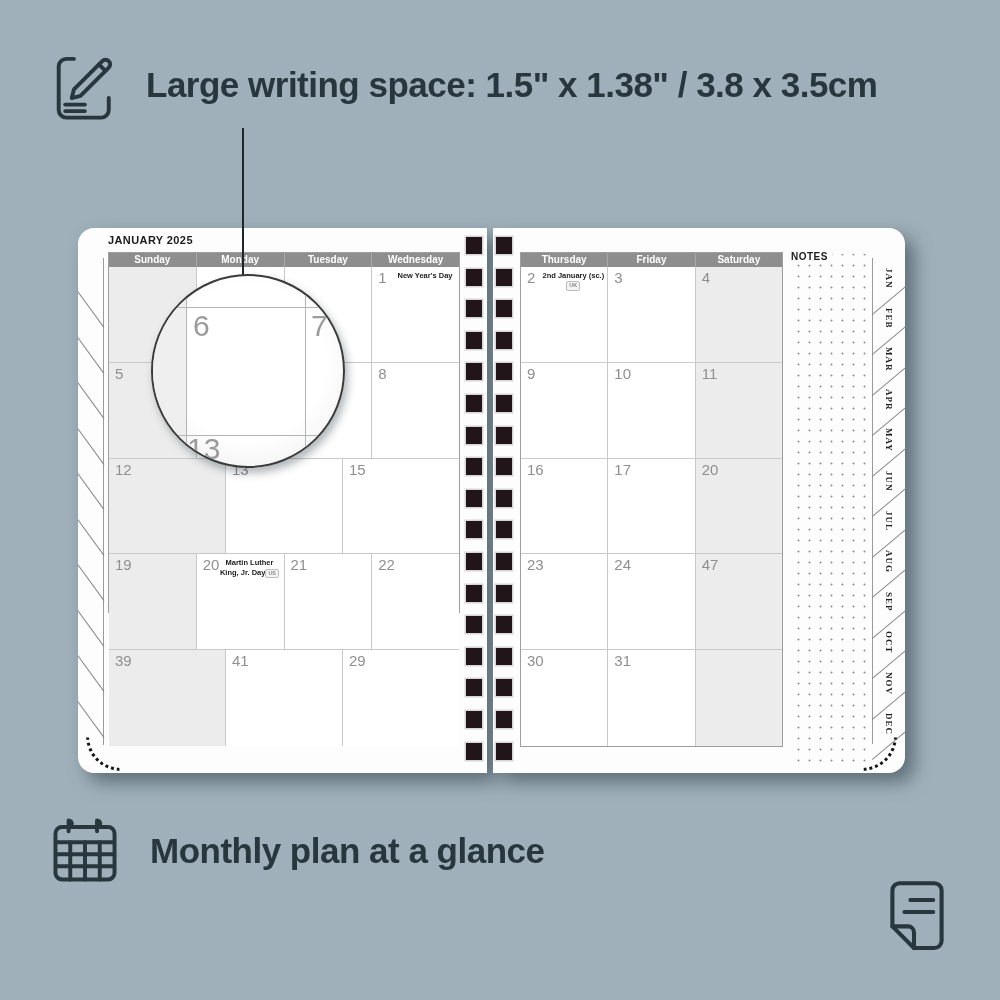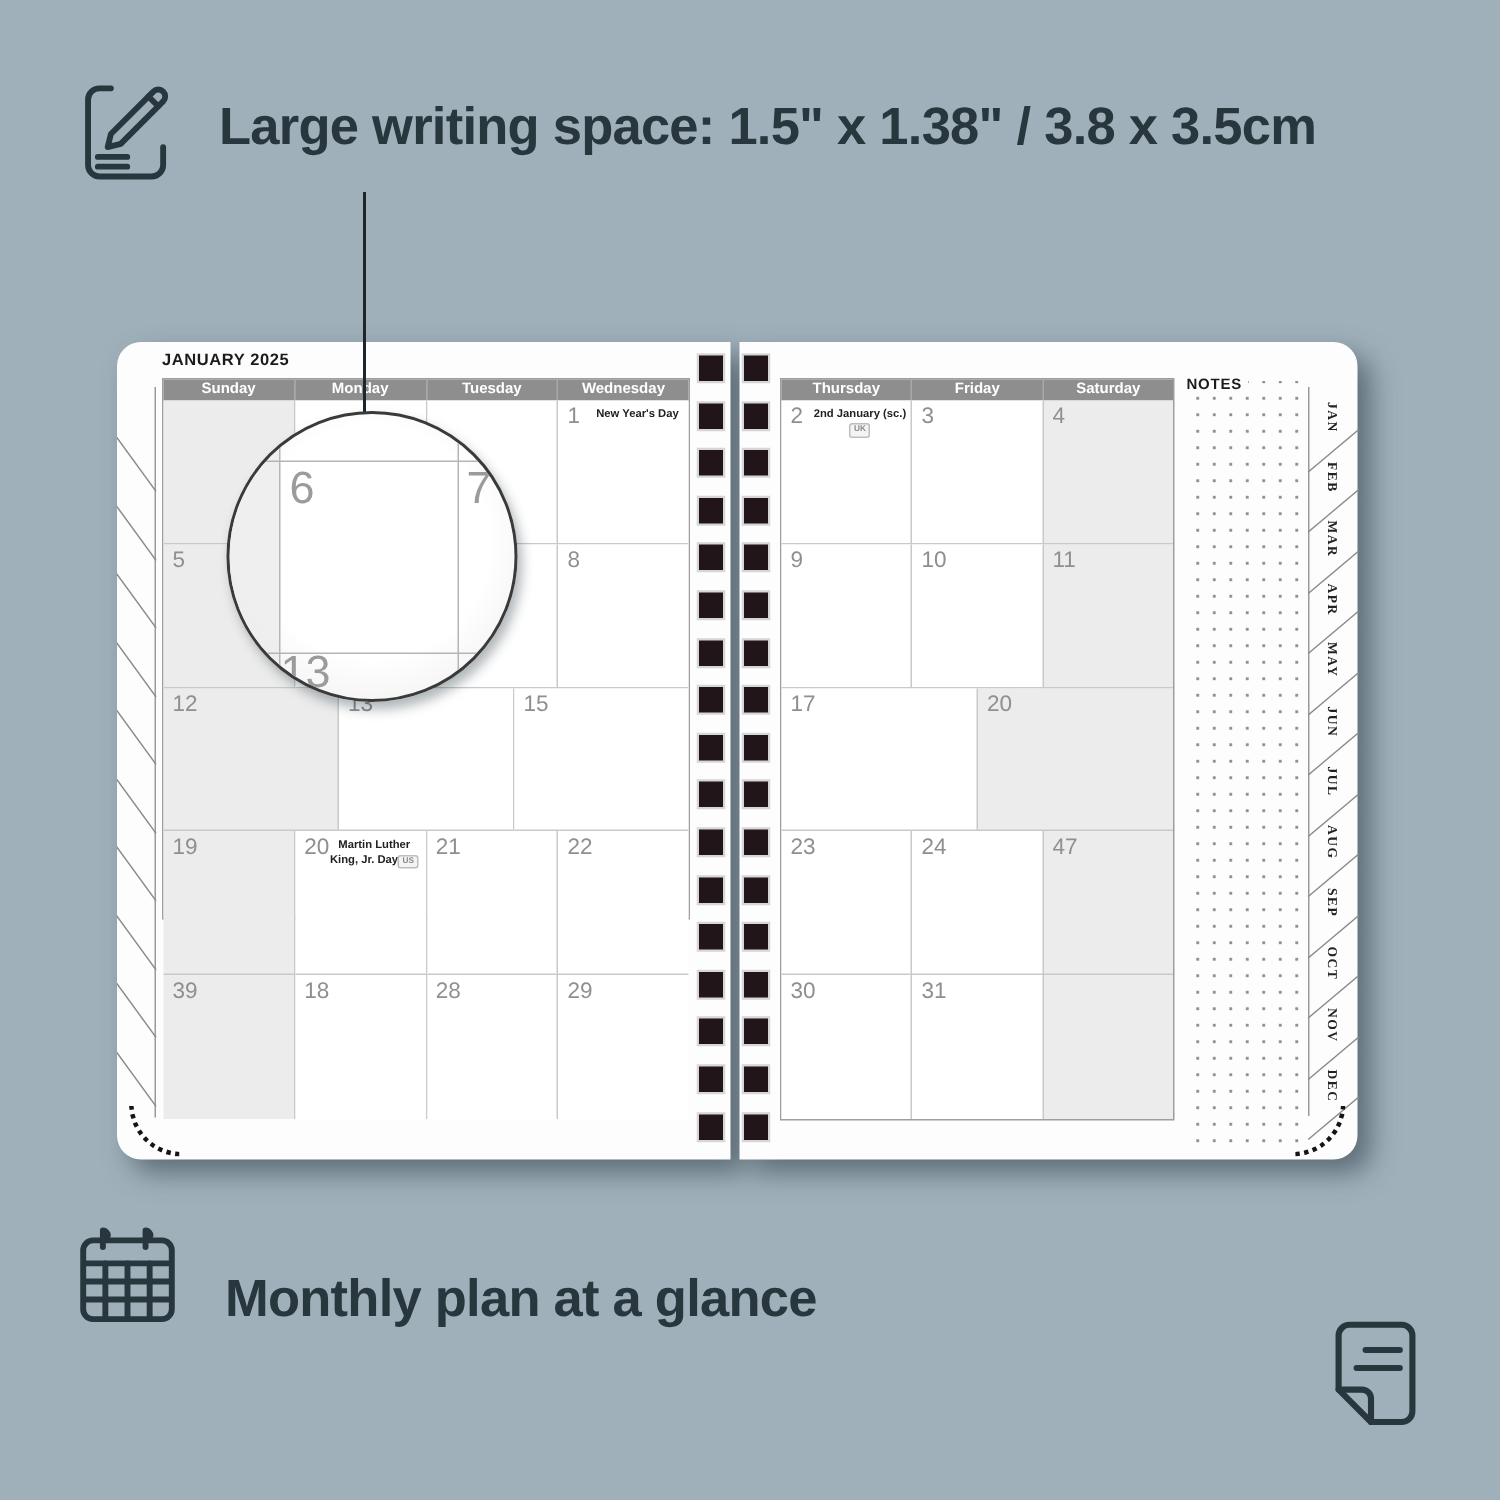--- a/index.html
+++ b/index.html
@@ -5,21 +5,21 @@
   html,body{margin:0;padding:0;}
   body{width:1000px;height:1000px;overflow:hidden;background:#9fb0ba;
        font-family:"Liberation Sans",sans-serif;}
   #stage{position:relative;width:1000px;height:1000px;background:#9fb0ba;}
 
   
   .feature{position:absolute;display:flex;align-items:center;color:#28363e;}
   .feature .label{font-size:35px;font-weight:bold;letter-spacing:-0.5px;white-space:nowrap;}
   .feat-top{left:52px;top:48px;}
   .feat-top svg{margin-right:24px;}
-  .feat-monthly{left:50px;top:816px;align-items:flex-end;}
+  .feat-monthly{left:50px;top:816px;}
   .feat-monthly svg{margin-right:30px;}
   .feat-paper{right:50px;top:876px;}
   .feat-paper svg{margin-left:26px;}
 
   .pointer-line{position:absolute;left:242px;top:128px;width:2px;height:150px;
                 background:#1d262b;z-index:3;}
 
   
   .planner{position:absolute;left:78px;top:228px;width:827px;height:545px;z-index:2;
            filter:drop-shadow(9px 9px 9px rgba(28,44,54,.5));}
@@ -196,24 +196,21 @@
               </div>
               <div class="cell">
                 <span class="dnum">22</span>
               </div>
             </div>
             <div class="cal-row">
               <div class="cell shaded">
                 <span class="dnum">39</span>
               </div>
               <div class="cell">
-                <span class="dnum">18</span>
-              </div>
-              <div class="cell">
-                <span class="dnum">28</span>
+                <span class="dnum">41</span>
               </div>
               <div class="cell">
                 <span class="dnum">29</span>
               </div>
             </div>
           </div>
       </div>
       <div class="corner-arc arc-left"></div>
       <div class="holes holes-left" id="holesL">
           <div class="hole" style="top: 9px;"></div>
@@ -261,20 +258,23 @@
                 <span class="dnum">9</span>
               </div>
               <div class="cell">
                 <span class="dnum">10</span>
               </div>
               <div class="cell shaded">
                 <span class="dnum">11</span>
               </div>
             </div>
             <div class="cal-row">
+              <div class="cell">
+                <span class="dnum">16</span>
+              </div>
               <div class="cell">
                 <span class="dnum">17</span>
               </div>
               <div class="cell shaded">
                 <span class="dnum">20</span>
               </div>
             </div>
             <div class="cal-row">
               <div class="cell">
                 <span class="dnum">23</span>

